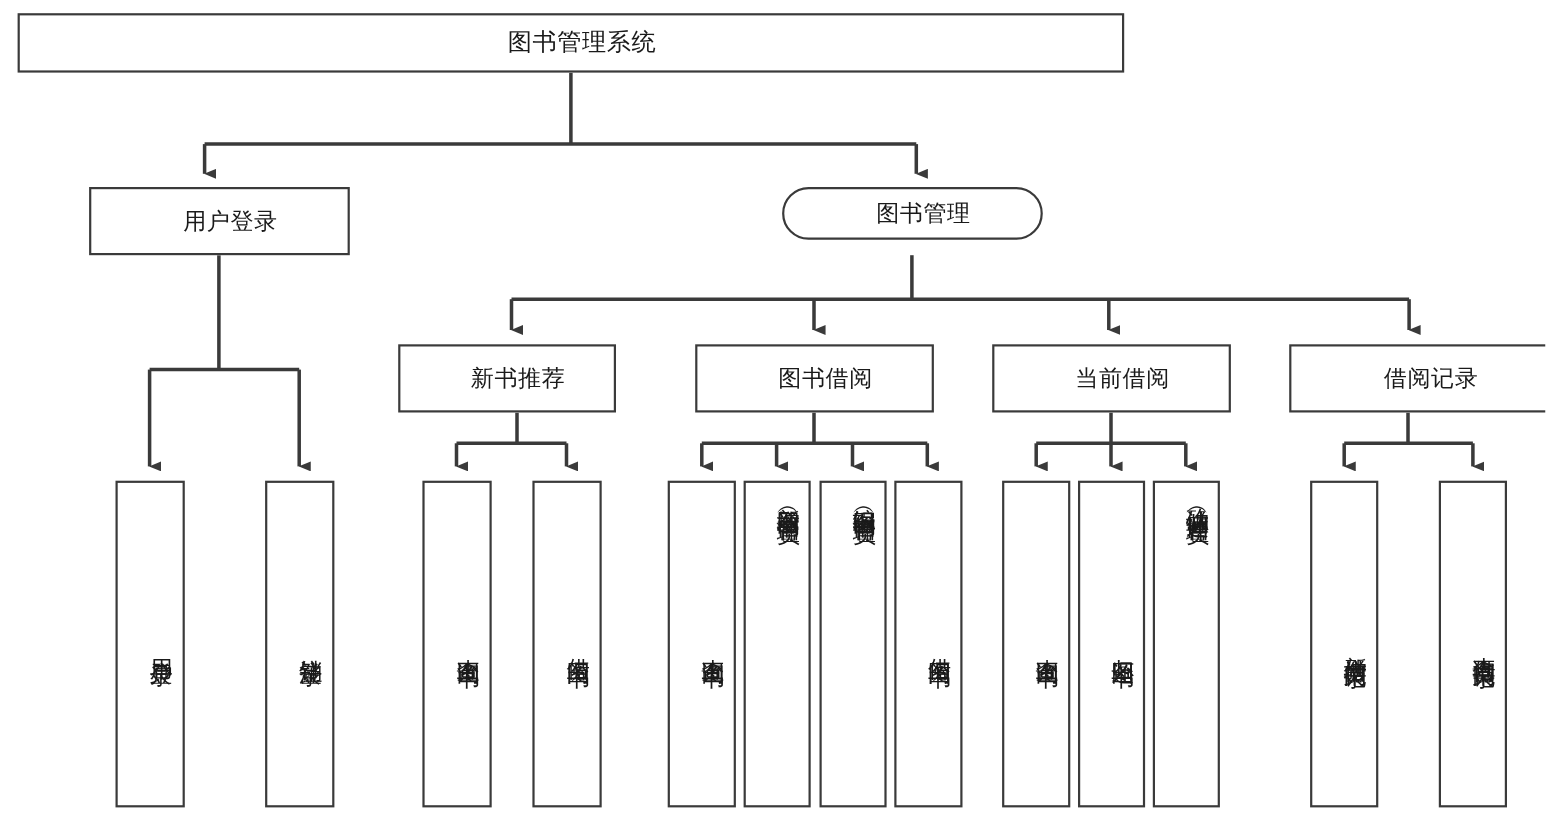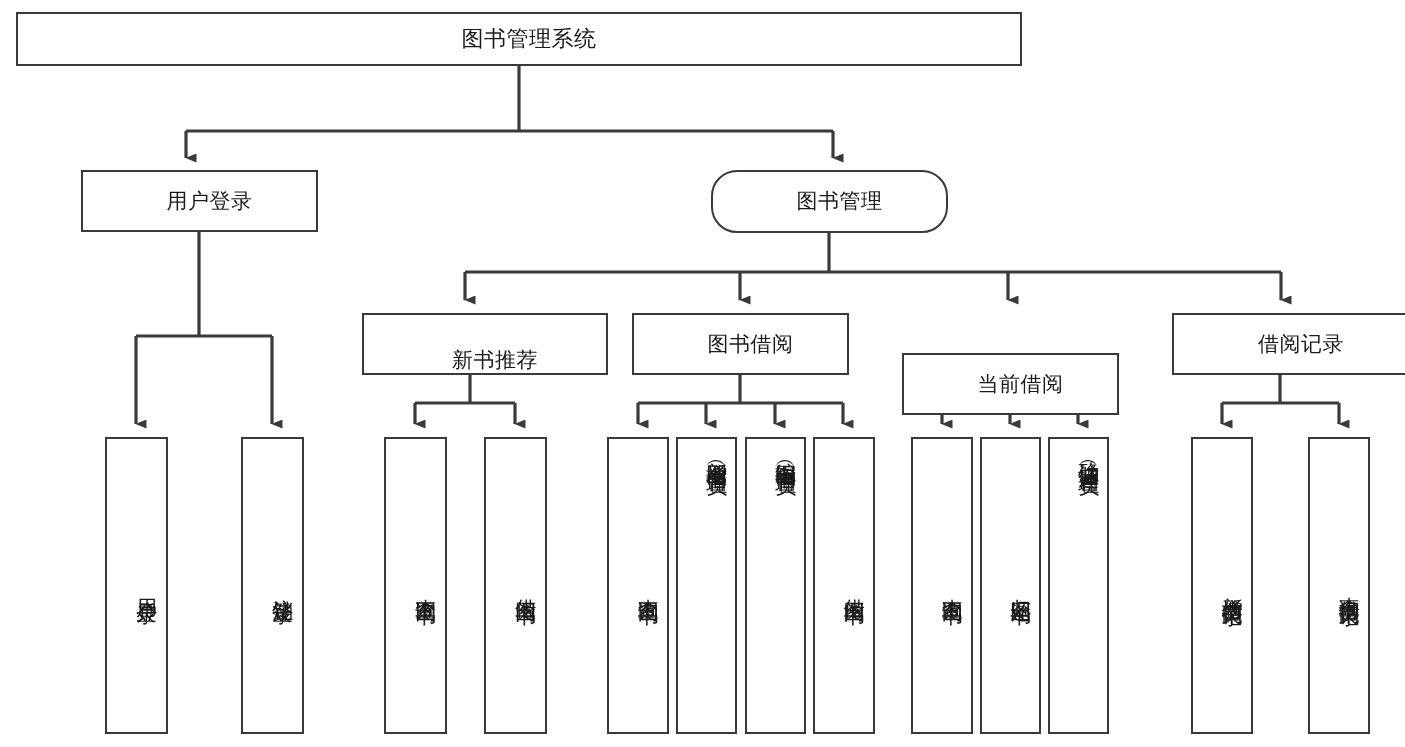--- a/index.html
+++ b/index.html
@@ -128,31 +128,31 @@
     </g>
   </svg>
 
   <div class="node h root" style="left:16px; top:12px; width:1006px; height:54px;">
     <span class="label">图书管理系统</span>
   </div>
 
   <div class="node h" style="left:81px; top:170px; width:237px; height:62px;">
     <span class="label">用户登录</span>
   </div>
-  <div class="node h" style="left:711px; top:170px; width:237px; height:63px;border-radius:26px;">
+  <div class="node h" style="left:711px; top:170px; width:237px; height:48px;border-radius:26px;">
     <span class="label">图书管理</span>
   </div>
 
-  <div class="node h" style="left:362px; top:313px; width:246px; height:62px;align-items:flex-end;">
+  <div class="node h" style="left:362px; top:313px; width:198px; height:62px;">
     <span class="label">新书推荐</span>
   </div>
   <div class="node h" style="left:632px; top:313px; width:217px; height:62px;">
     <span class="label">图书借阅</span>
   </div>
-  <div class="node h" style="left:902px; top:313px; width:217px; height:62px;margin-top:40px;">
+  <div class="node h" style="left:902px; top:313px; width:217px; height:62px;">
     <span class="label">当前借阅</span>
   </div>
   <div class="node h" style="left:1172px; top:313px; width:238px; height:62px;">
     <span class="label">借阅记录</span>
   </div>
 
   <div class="node v mid" style="left:105px; top:437px; width:63px; height:297px;">
     <span class="label">用户登录</span>
   </div>
   <div class="node v mid" style="left:241px; top:437px; width:63px; height:297px;">

